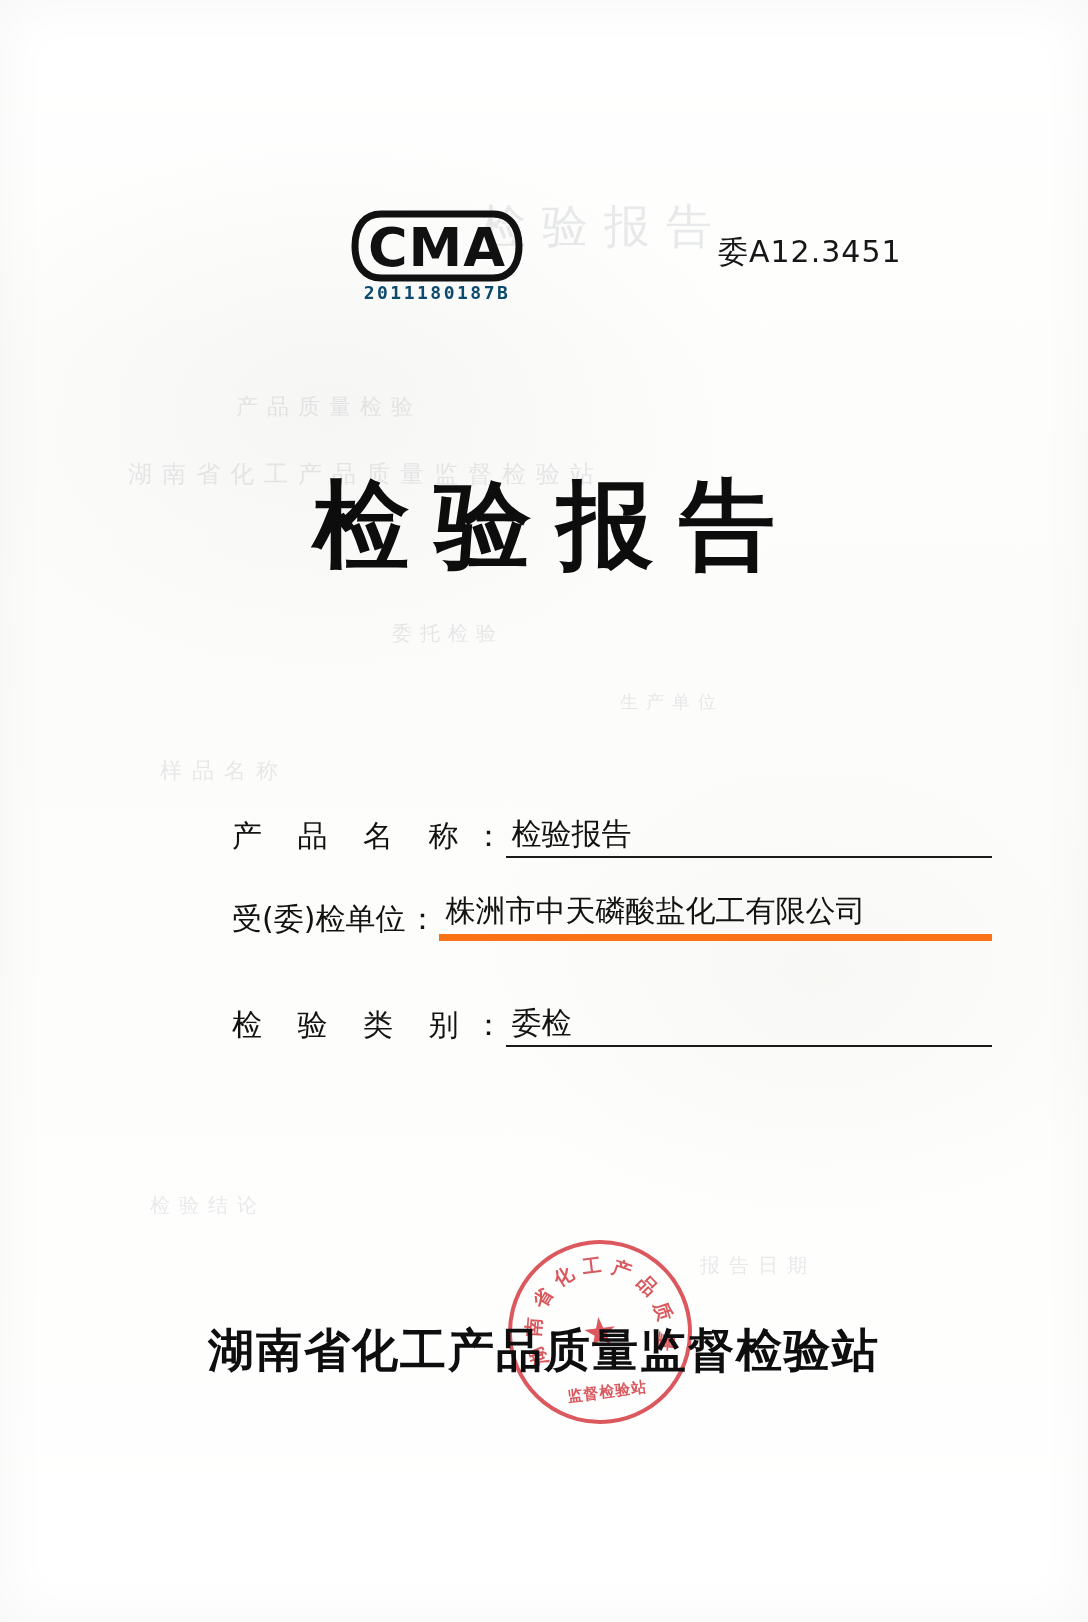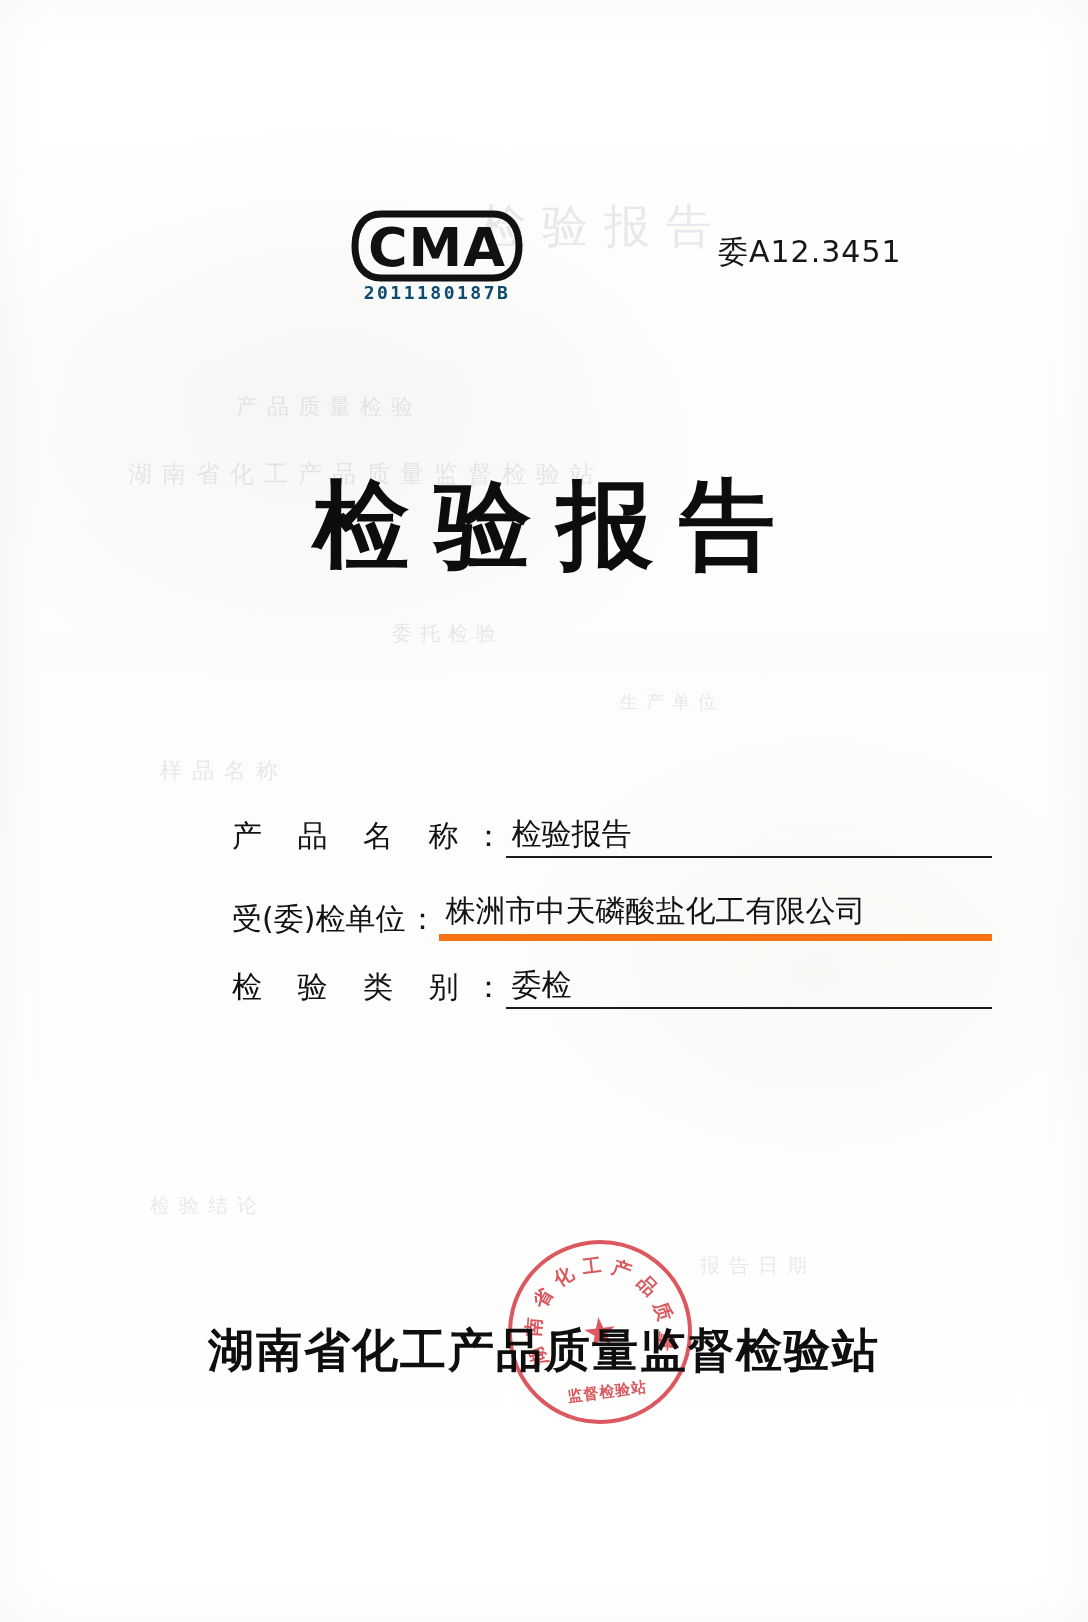--- a/index.html
+++ b/index.html
@@ -136,21 +136,21 @@
     padding-left: 6px;
     min-height: 44px;
     font-family: "DejaVu Sans", sans-serif;
   }
   .field-value.two-line {
     line-height: 46px;
   }
 
   
   #row-product .field-value { margin-top: 0; }
-  #row-client { margin-bottom: 22px; }
+  #row-client { margin-bottom: 60px; }
   #row-client .field-value { border-bottom: 7px solid #f97316; }
 
   
   .org-name {
     position: absolute;
     left: 0;
     right: 0;
     top: 1320px;
     text-align: center;
     font-size: 46px;

